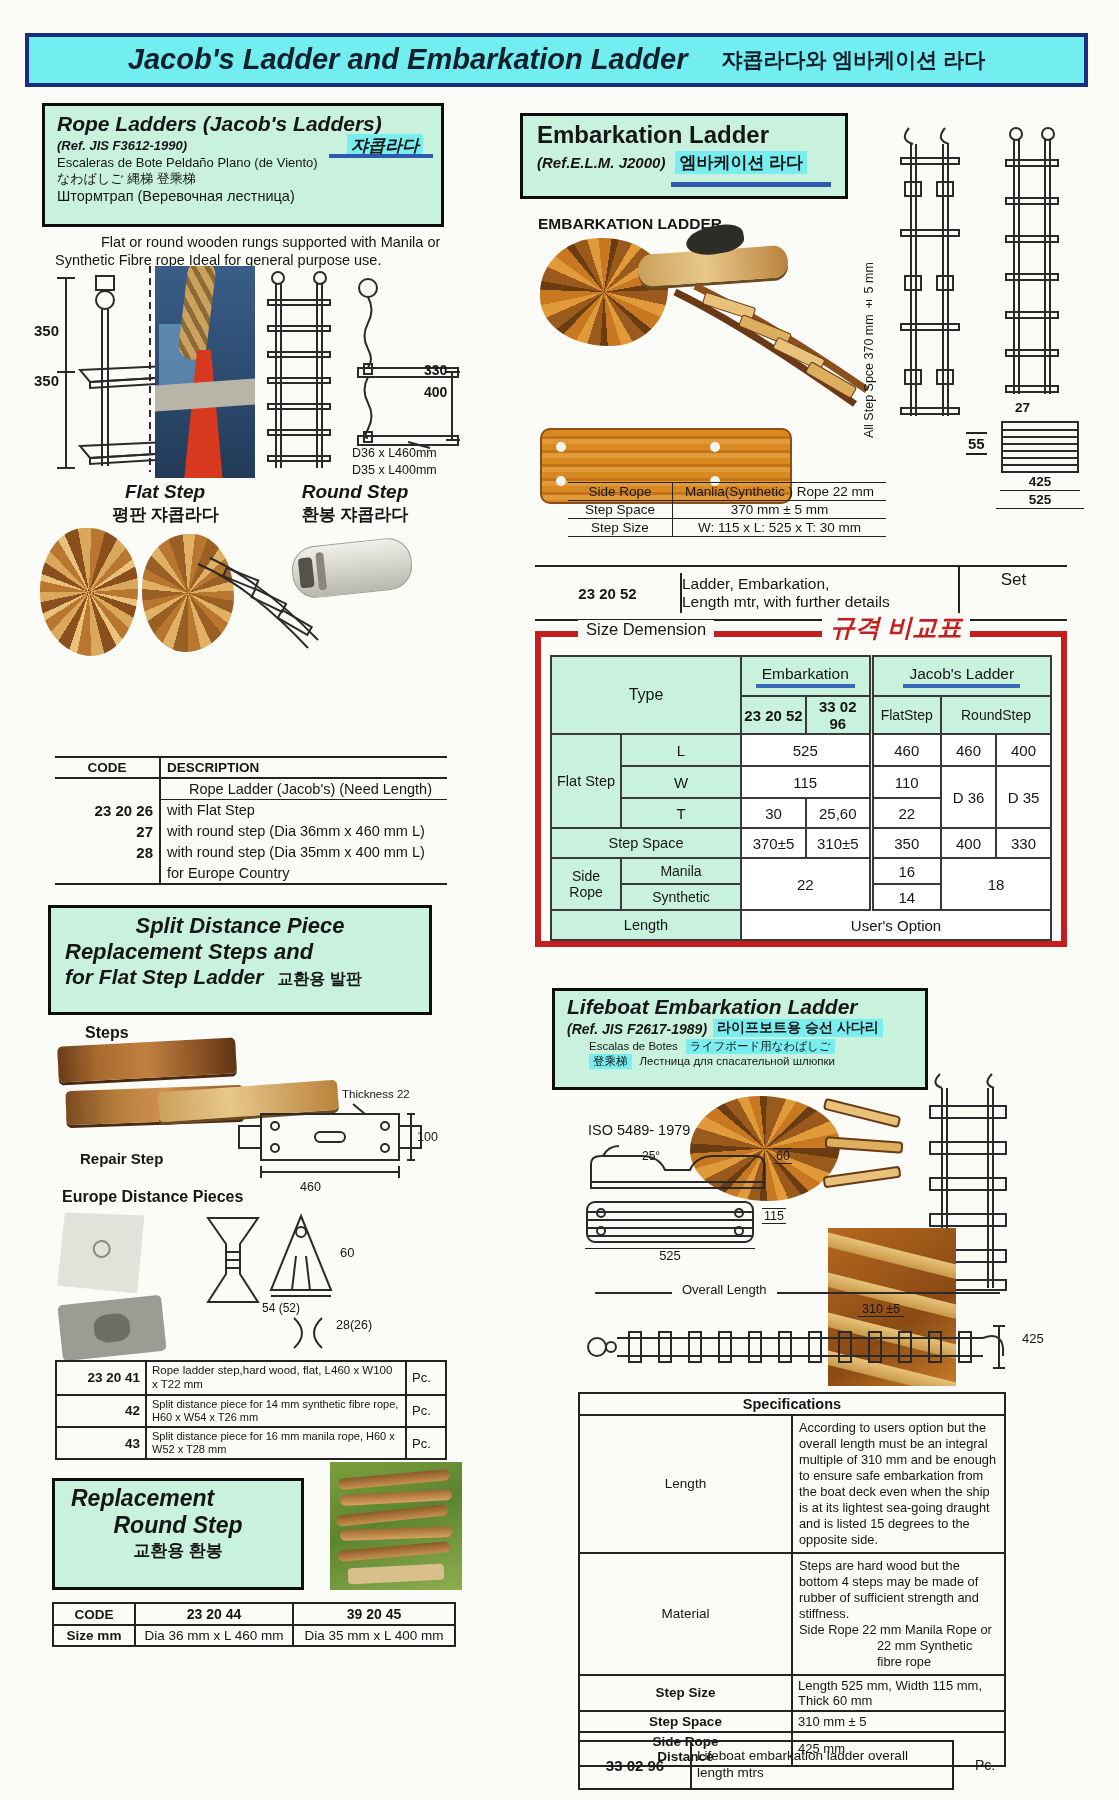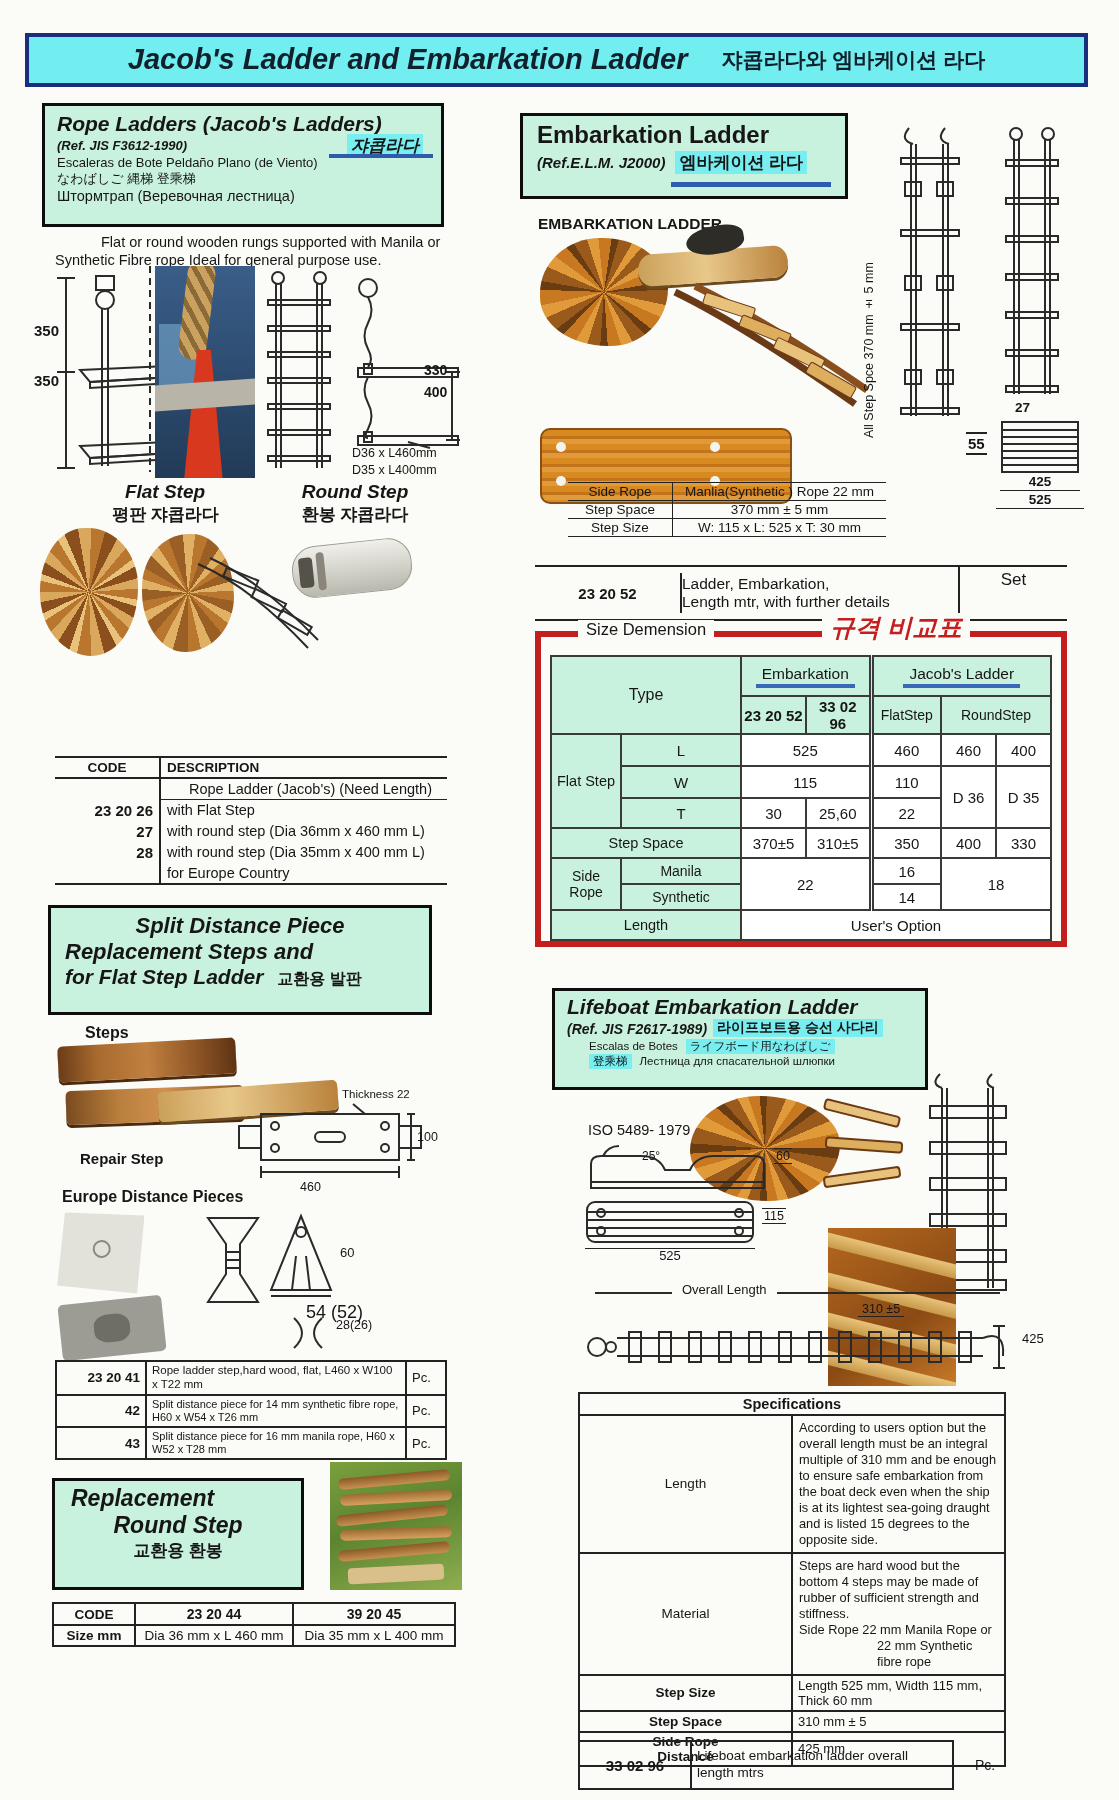--- a/index.html
+++ b/index.html
@@ -219,21 +219,21 @@
       <line x1="28" y1="56" x2="42" y2="56" stroke-width="1.5"></line>
   </svg>
   <svg class="lineart" style="left:268px;top:1212px;" width="66" height="90" viewBox="0 0 66 90">
     <path d="M33 4 L63 78 L3 78 Z" fill="#fff"></path>
     <circle cx="33" cy="20" r="5"></circle>
     <line x1="24" y1="78" x2="28" y2="44" stroke-width="1.5"></line>
       <line x1="42" y1="78" x2="38" y2="44" stroke-width="1.5"></line>
     <line x1="3" y1="84" x2="63" y2="84" stroke-width="1.5"></line>
   </svg>
   <div class="t" style="left:340px;top:1246px;font-size:13px;">60</div>
-  <div class="t" style="left:262px;top:1302px;font-size:18px;margin-left:44px;">54 (52)</div>
+  <div class="t" style="left:262px;top:1302px;font-size:12px;">54 (52)</div>
   <svg class="lineart" style="left:282px;top:1314px;" width="52" height="38" viewBox="0 0 52 38">
     <path d="M12 4 q16 15 0 30"></path>
       <path d="M40 4 q-16 15 0 30"></path>
   </svg>
   <div class="t" style="left:336px;top:1318px;font-size:12.5px;">28(26)</div>
 
   <table class="bt" style="left:55px;top:1360px;width:392px;">
     <tbody>
         <tr>
       <td class="b" style="width:78px;text-align:right;font-size:13.5px;">23 20 41</td>

